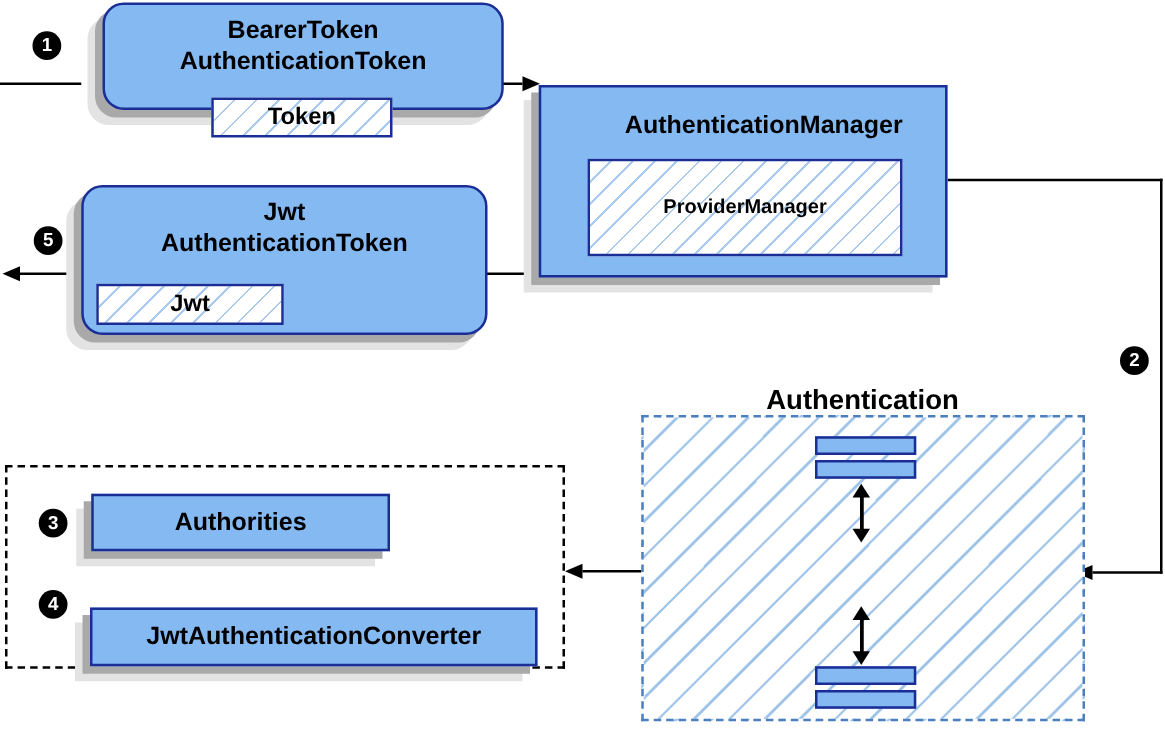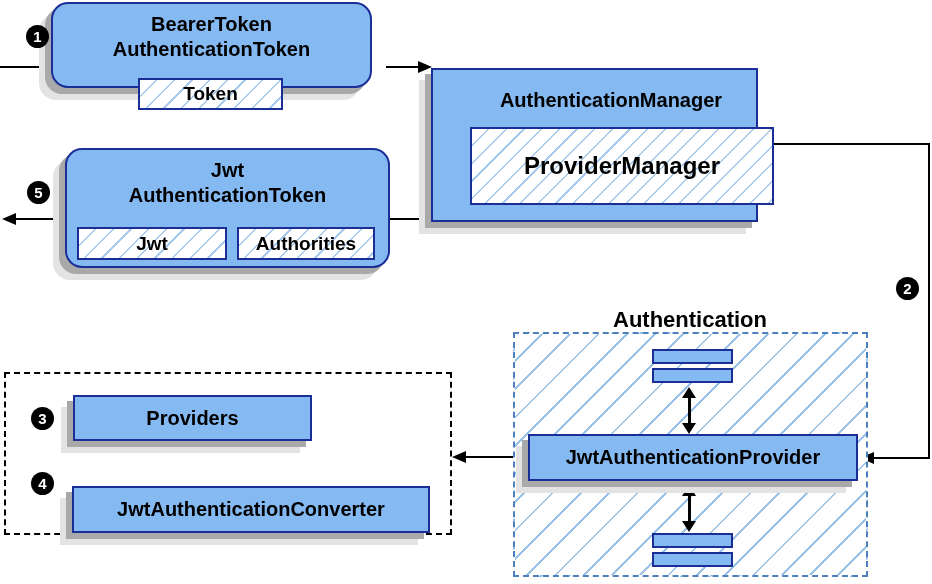--- a/index.html
+++ b/index.html
@@ -78,58 +78,52 @@
   </div>
 
   <div class="line" style="left:688px;top:396px;width:3px;height:30px;"></div>
   <div class="tri tri-up" style="left:682px;top:387px;"></div>
   <div class="tri tri-down" style="left:682px;top:423px;"></div>
 
   <div class="line" style="left:688px;top:494px;width:3px;height:30px;"></div>
   <div class="tri tri-up" style="left:682px;top:485px;"></div>
   <div class="tri tri-down" style="left:682px;top:521px;"></div>
 
-  <div class="node shadow label" style="left:528px;top:434px;width:330px;height:47px;font-size:20px;">
-    <span>JwtAuthenticationProvider</span>
-  </div>
 
-  <div class="node rounded shadow" style="left:51px;top:2px;width:321px;height:86px;">
+  <div class="node rounded shadow" style="left:82px;top:2px;width:321px;height:86px;">
     <div class="title" style="margin-top:8px;">
       <div>BearerToken</div>
       <div>AuthenticationToken</div>
     </div>
     <div class="node hatch label" style="left:85px;top:74px;width:145px;height:32px;">
       <span>Token</span>
     </div>
   </div>
 
   <div class="node shadow" style="left:431px;top:68px;width:327px;height:154px;">
     <div class="title" style="margin-top:18px;padding-left:33px;">AuthenticationManager</div>
-    <div class="node hatch label" style="left:37px;top:57px;width:304px;height:78px;font-size:24px;">
+    <div class="node hatch label" style="left:37px;top:57px;width:252px;height:78px;font-size:16px;">
       <span>ProviderManager</span>
     </div>
   </div>
 
   <div class="node rounded shadow" style="left:65px;top:148px;width:325px;height:120px;">
     <div class="title" style="margin-top:8px;">
       <div>Jwt</div>
       <div>AuthenticationToken</div>
     </div>
     <div class="node hatch label" style="left:10px;top:77px;width:150px;height:33px;">
       <span>Jwt</span>
     </div>
-    <div class="node hatch label" style="left:170px;top:77px;width:138px;height:33px;">
-      <span>Authorities</span>
-    </div>
   </div>
 
   <div class="dash-black" style="left:4px;top:372px;width:448px;height:163px;"></div>
 
   <div class="node shadow label" style="left:73px;top:395px;width:239px;height:46px;font-size:20px;">
-    <span>Providers</span>
+    <span>Authorities</span>
   </div>
 
   <div class="node shadow label" style="left:72px;top:486px;width:358px;height:47px;font-size:20px;">
     <span>JwtAuthenticationConverter</span>
   </div>
 
   <div class="badge" style="left:26px;top:25px;">1</div>
   <div class="badge" style="left:896px;top:277px;">2</div>
   <div class="badge" style="left:31px;top:407px;">3</div>
   <div class="badge" style="left:31px;top:472px;">4</div>

